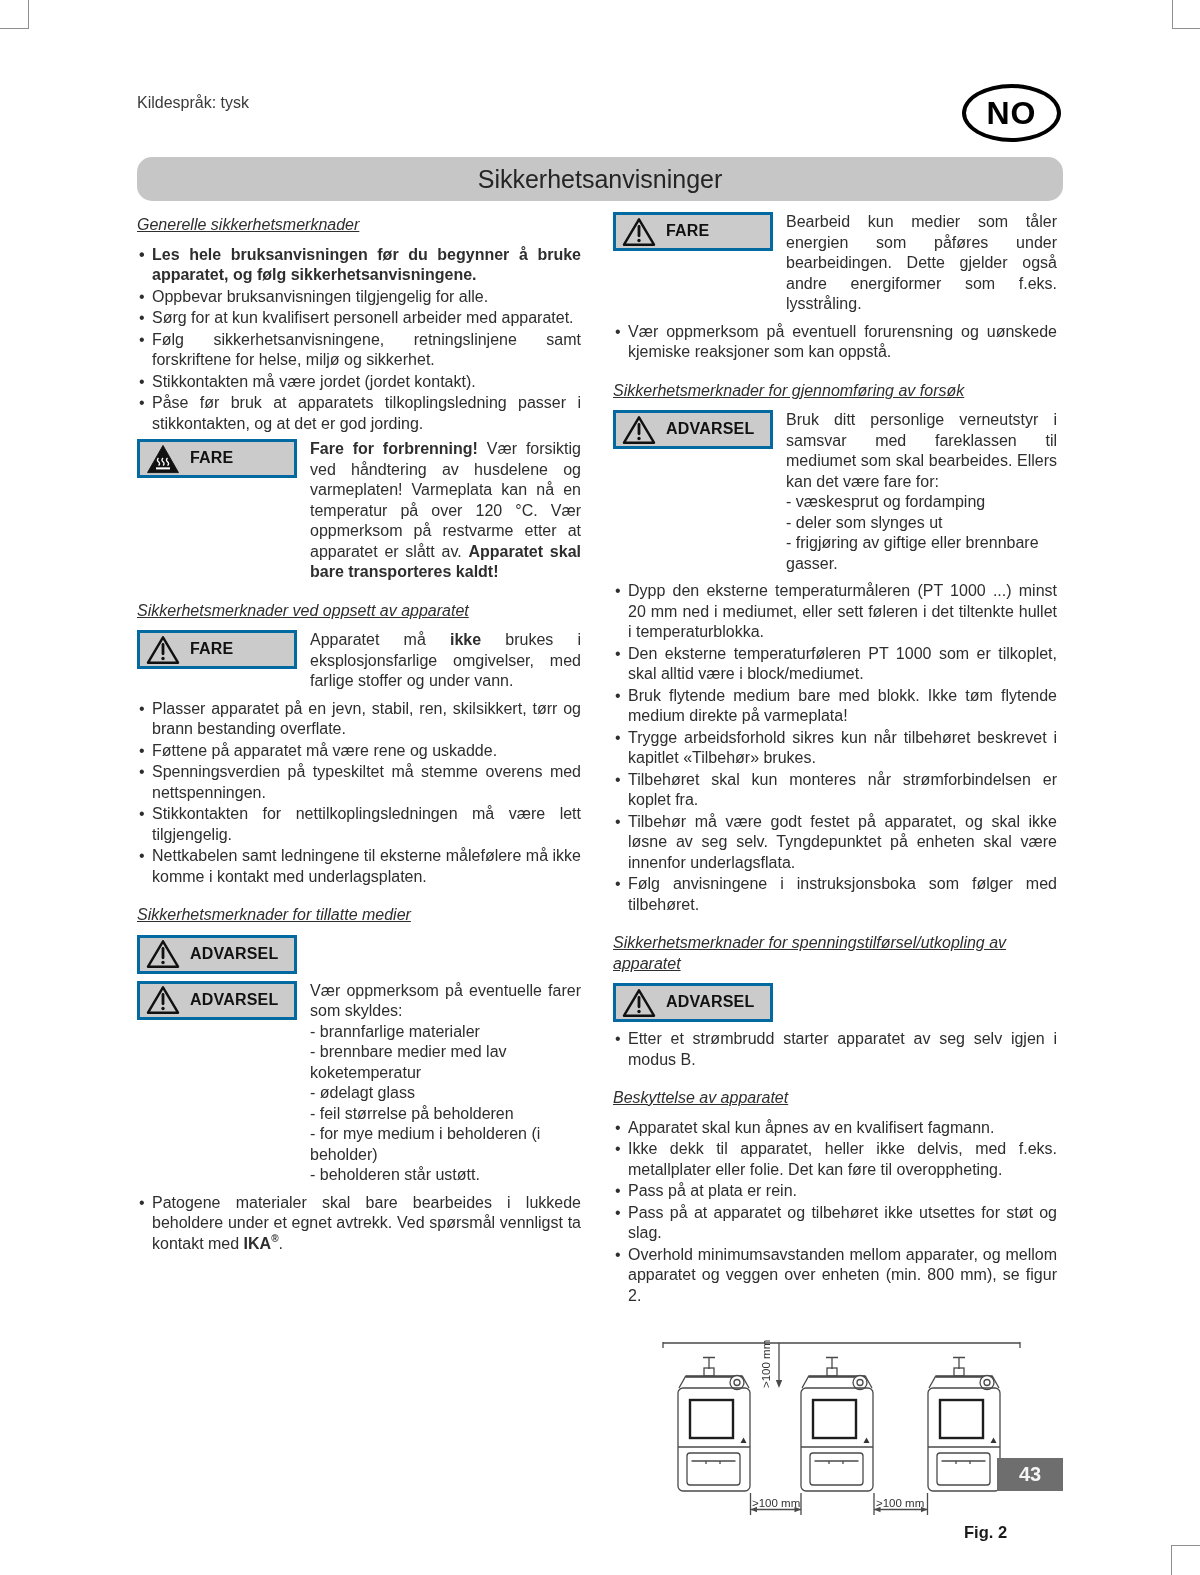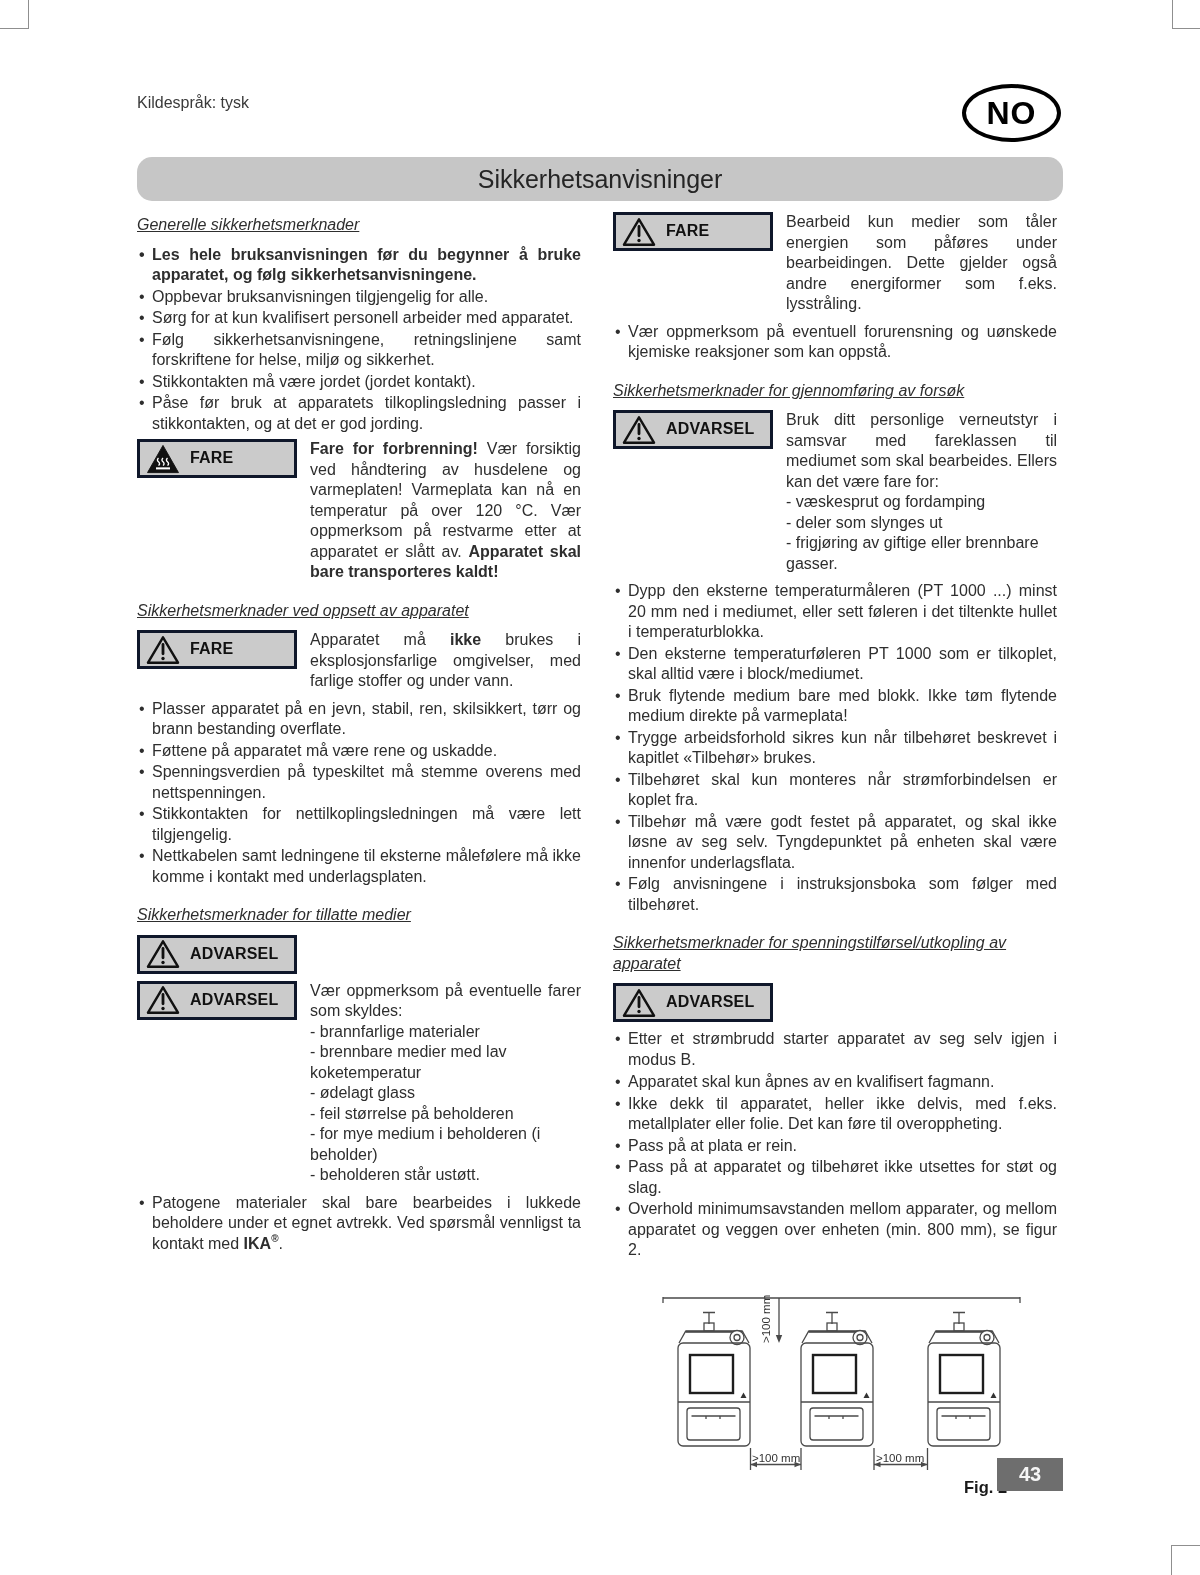--- a/index.html
+++ b/index.html
@@ -24,21 +24,21 @@
   .shead{font-style:italic;text-decoration:underline;font-weight:normal;font-size:16px;
          margin:18px 0 9px 0;color:#2e2e2e;}
   .shead.first{margin-top:3px;}
   ul.bullets{list-style:none;margin:0 0 2px 0;padding:0;}
   ul.bullets li{position:relative;padding-left:15px;margin:0 0 1px 0;text-align:justify;}
   ul.bullets li::before{content:"\2022";position:absolute;left:2px;top:0;color:#2e2e2e;}
   .b{font-weight:bold;margin-top:28px;}
   sup.reg{font-size:10px;vertical-align:super;line-height:0;}
   
   .warnrow{display:flex;align-items:flex-start;margin:5px 0 7px 0;}
-  .warnbox{flex:0 0 148px;height:33px;background:#cbcbcb;border:3px solid #0f172a;
+  .warnbox{flex:0 0 148px;height:33px;background:#cbcbcb;border:3px solid #0369a1;
            display:flex;align-items:center;gap:10px;padding-left:6px;box-sizing:content-box;
            margin-right:13px;}
   .warnbox .tri{display:flex;align-items:center;}
   .warnlabel{font-weight:bold;font-size:16px;color:#111;letter-spacing:0.2px;}
   .warntext{flex:1;text-align:justify;}
   .warntext .dash{text-align:left;}
   
   .fig{display:block;margin:4px 0 0 0;}
   .dimtext{font-size:11.5px;fill:#333;}
   .figcap{font-size:16.5px;font-weight:bold;fill:#1a1a1a;}
@@ -222,20 +222,21 @@
           </svg>
         </span>
         <span class="warnlabel">ADVARSEL</span>
       </div>
     </div>
 
     <ul class="bullets">
       <li>Etter et strømbrudd starter apparatet av seg selv igjen i modus B.</li>
     </ul>
 
+    <h3 class="shead">Beskyttelse av apparatet</h3>
 
     <ul class="bullets">
       <li>Apparatet skal kun åpnes av en kvalifisert fagmann.</li>
       <li>Ikke dekk til apparatet, heller ikke delvis, med f.eks. metallplater eller folie. Det kan føre til overoppheting.</li>
       <li>Pass på at plata er rein.</li>
       <li>Pass på at apparatet og tilbehøret ikke utsettes for støt og slag.</li>
       <li>Overhold minimumsavstanden mellom apparater, og mellom apparatet og veggen over enheten (min. 800 mm), se figur 2.</li>
     </ul>
 
     <svg class="fig" width="444" height="245" viewBox="0 0 444 245">

